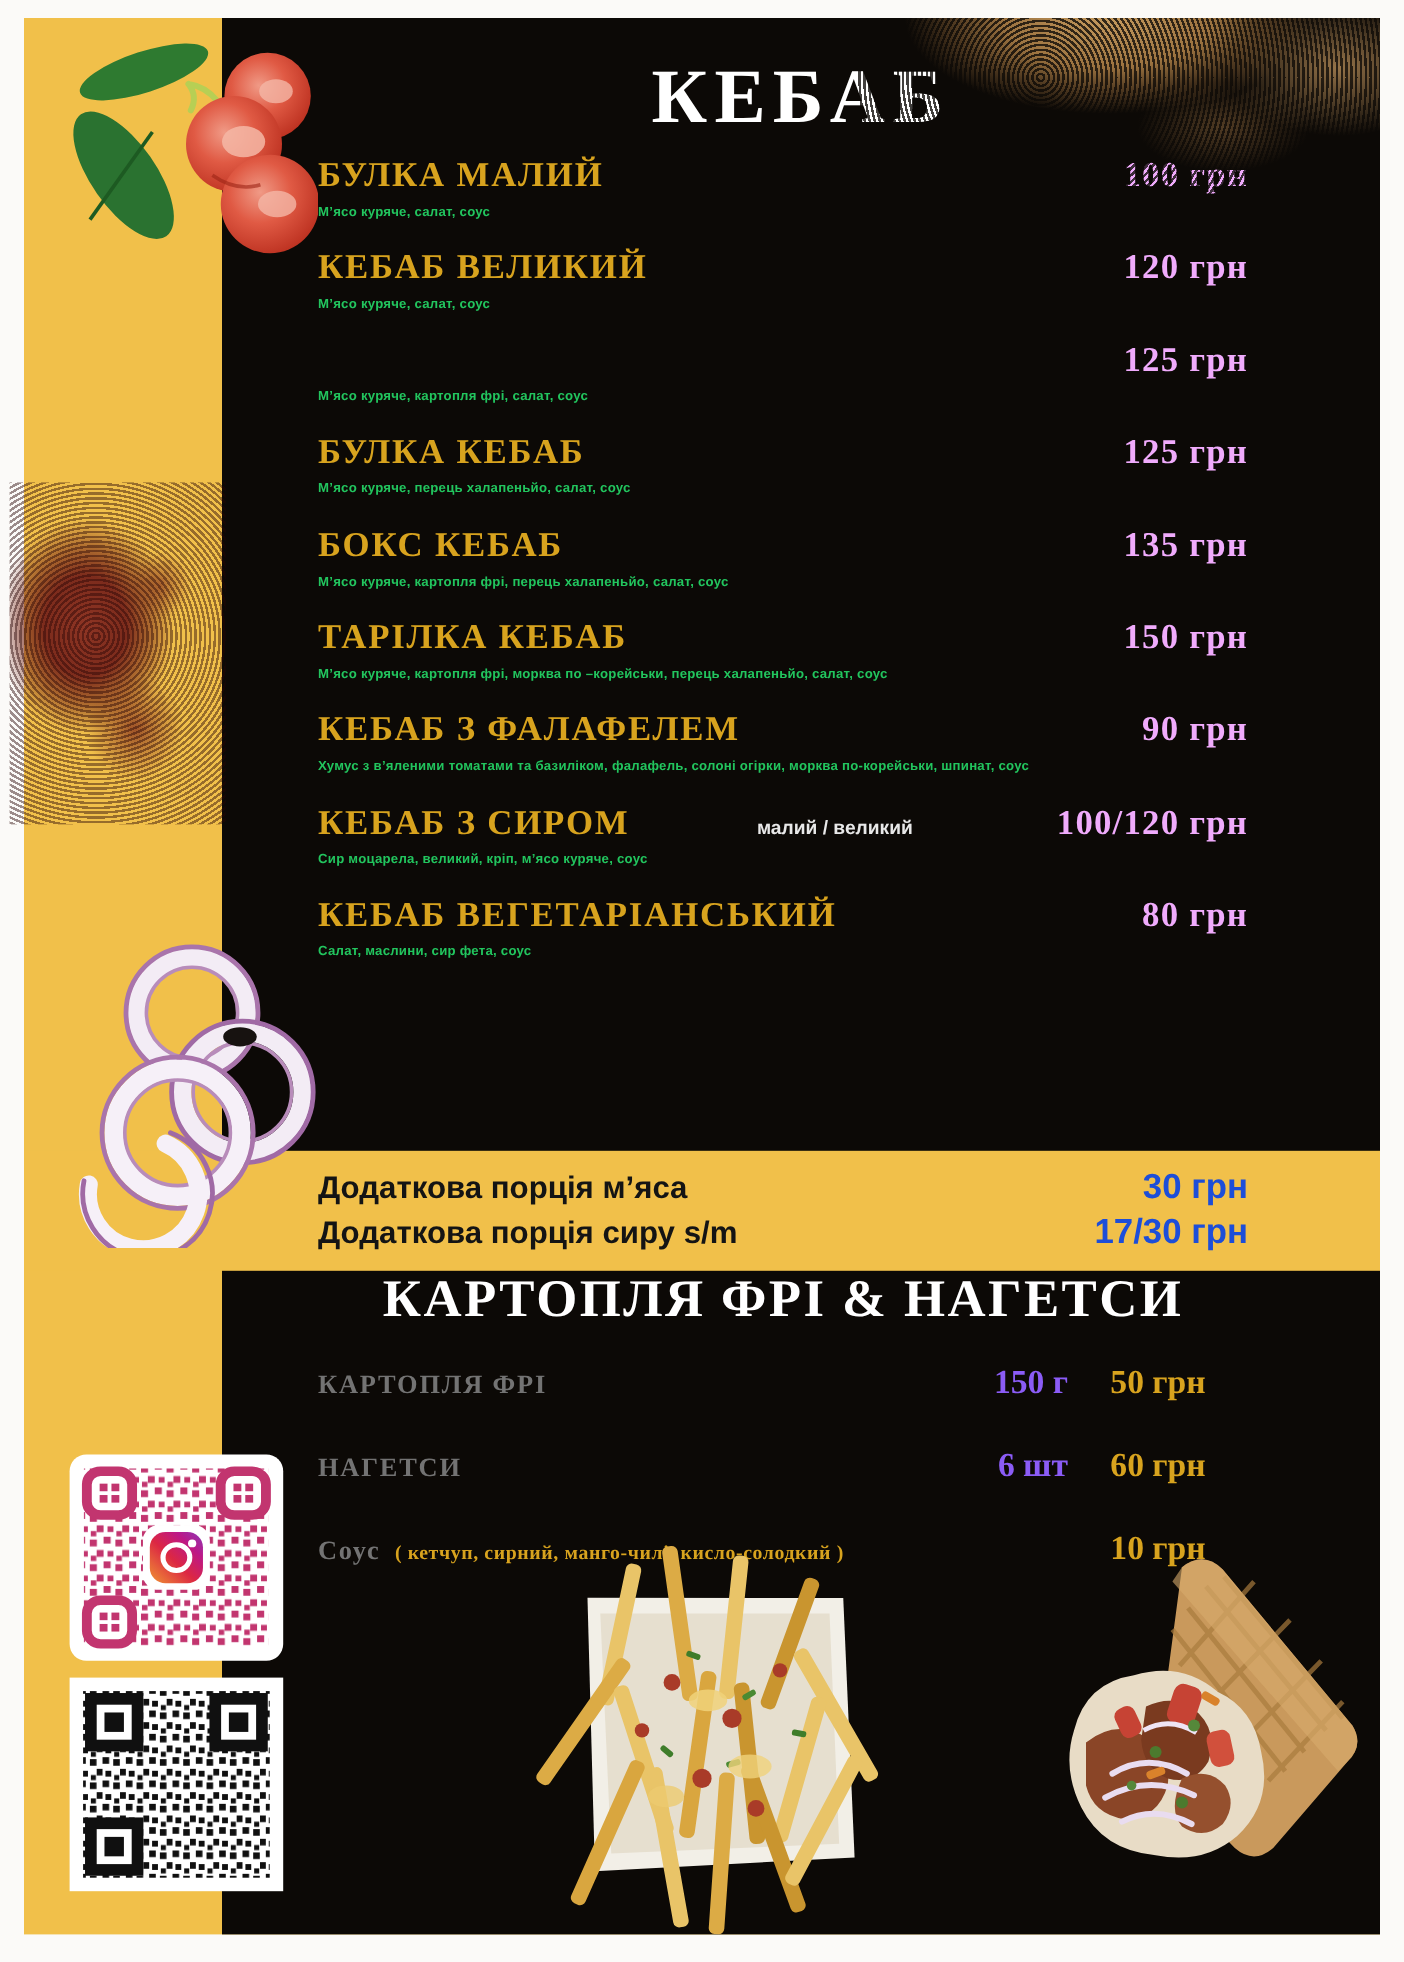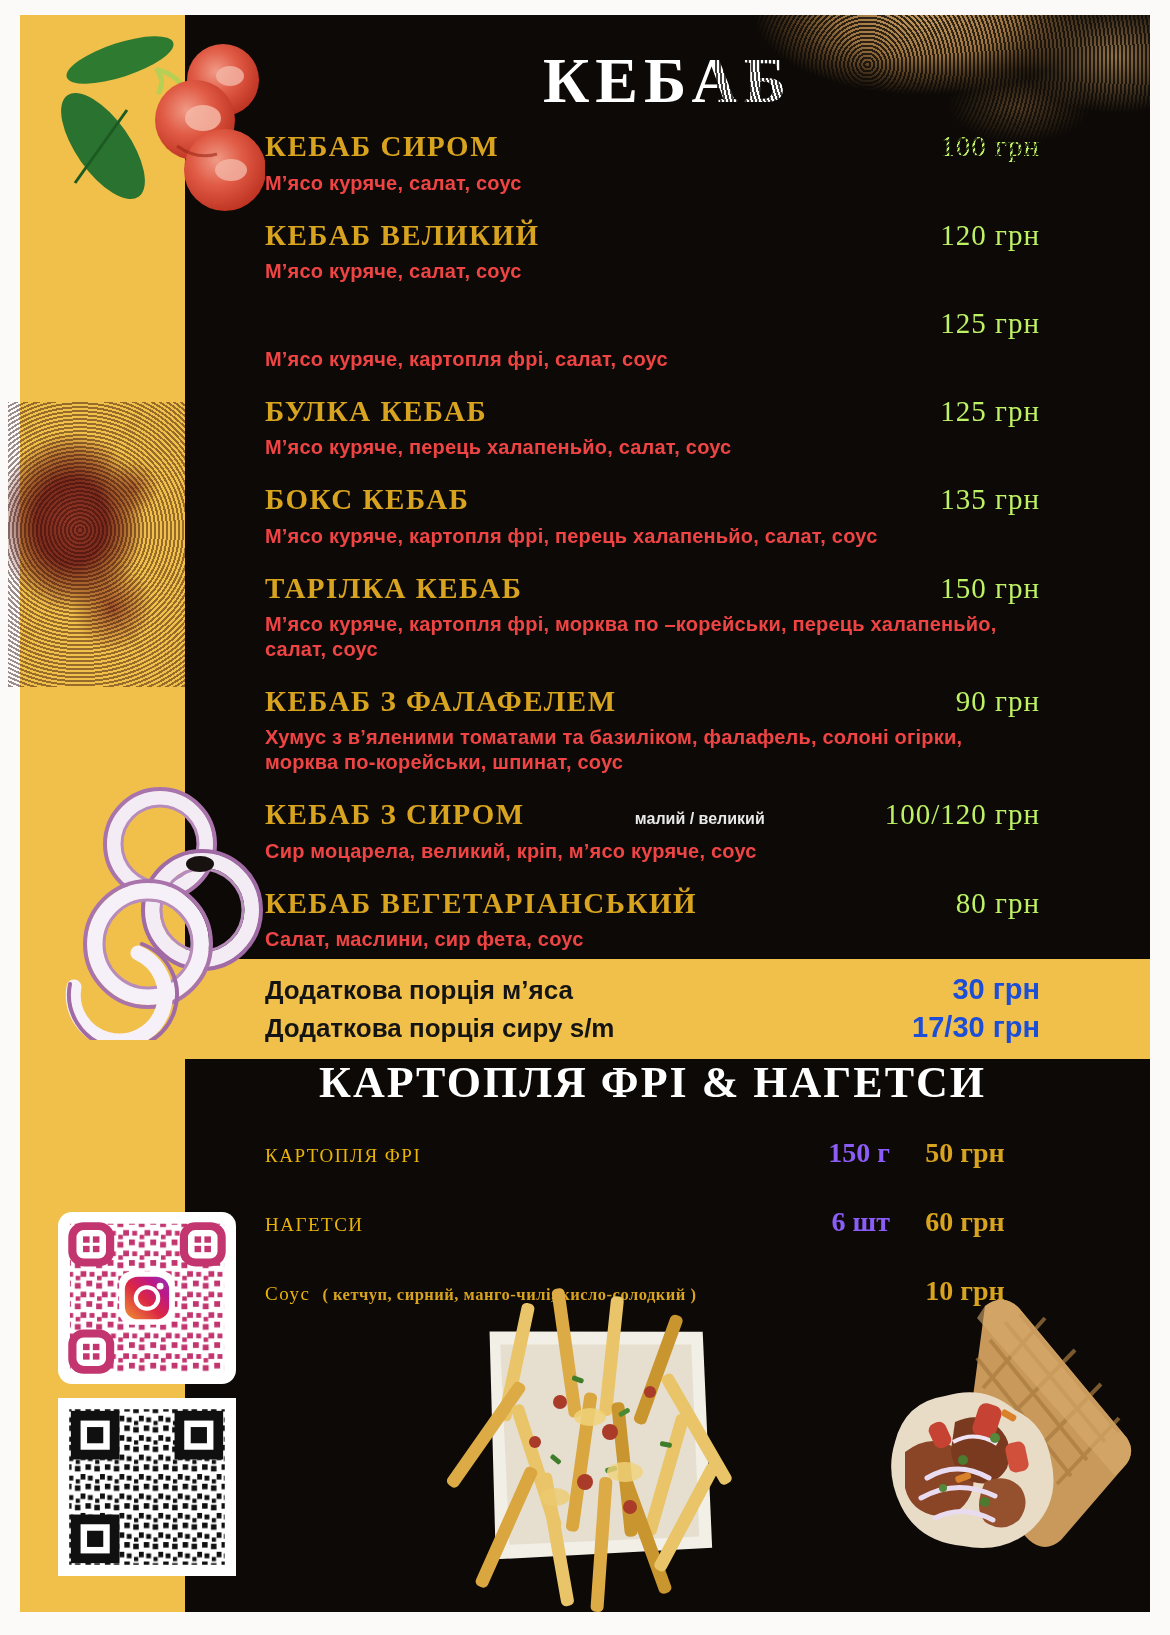--- a/index.html
+++ b/index.html
@@ -17,42 +17,42 @@
   .menu-title { text-align:center; color:#ffffff; letter-spacing:6px;
                 font-family:"Liberation Serif", serif; font-weight:bold;
                 font-size:64px; line-height:1.05; margin-top:32px; }
   .menu-list { margin:16px 110px 0 80px; }
   .menu-item { margin-bottom:23px; }
   .mi-head { display:flex; align-items:baseline; }
   .mi-name { font-family:"Liberation Serif", serif; font-weight:bold; font-size:29px;
              line-height:1.15; color:#D8A31E; letter-spacing:1.5px; }
   .mi-note { color:#e8e8e8; font-size:16px; font-weight:bold; margin-left:auto;
              margin-right:120px; white-space:nowrap; }
-  .mi-price { font-family:"Liberation Serif", serif; font-weight:normal; font-size:29px;
-              color:#bef264; margin-left:auto; white-space:nowrap; letter-spacing:1px; }
+  .mi-price { font-family:"Liberation Serif", serif; font-weight:bold; font-size:29px;
+              color:#f0abfc; margin-left:auto; white-space:nowrap; letter-spacing:1px; }
   .mi-note + .mi-price { margin-left:0; }
-  .mi-desc { color:#ef4444; font-size:20px; line-height:1.25; margin-top:7px;
+  .mi-desc { color:#22c55e; font-size:11px; line-height:1.25; margin-top:7px;
              font-weight:bold; letter-spacing:.2px; }
 
   
   .extras-band { position:absolute; left:0; top:944px; width:100%; height:100px;
                  background:#F1C04A; z-index:3; box-sizing:border-box;
                  display:flex; flex-direction:column; justify-content:center;
                  padding:0 110px 0 245px; }
   .band-row { display:flex; justify-content:space-between; align-items:baseline; }
   .band-label { font-size:26px; font-weight:bold; color:#141414; line-height:1.3; }
   .band-price { font-size:29px; font-weight:bold; color:#1d4ed8; line-height:1.3; }
 
   
   .fries-area { position:absolute; left:80px; right:110px; top:1032px; }
   .fries-title { color:#ffffff; font-family:"Liberation Serif", serif; font-weight:bold;
                  font-size:44px; letter-spacing:2px; line-height:1.1; margin:12px 0 30px;text-align:center; }
   .fries-row { display:flex; align-items:baseline; margin-bottom:37px; }
-  .fr-name { font-family:"Liberation Serif", serif; font-weight:normal; font-size:19px;
-             color:#eab308; letter-spacing:1.5px; }
+  .fr-name { font-family:"Liberation Serif", serif; font-weight:bold; font-size:22px;
+             color:#737373; letter-spacing:1.5px; }
   .fr-note { font-family:"Liberation Serif", serif; font-weight:bold; font-size:16.5px;
              color:#D8A31E; margin-left:12px; letter-spacing:.5px; }
   .fr-qty  { margin-left:auto; width:120px; text-align:right;
              font-family:"Liberation Serif", serif; font-weight:bold; font-size:28px;
              color:#8b5cf6; white-space:nowrap; }
   .fr-price{ width:150px; text-align:center;
              font-family:"Liberation Serif", serif; font-weight:bold; font-size:28px;
              color:#D8A31E; white-space:nowrap; }
 
   
@@ -85,21 +85,21 @@
 <div class="page">
   <div class="sheet">
     <div class="black-panel">
 
       <div class="kebab-area">
         <div class="menu-title">КЕБАБ</div>
         <div class="menu-list">
 
           <div class="menu-item">
             <div class="mi-head">
-                <span class="mi-name">КЕБАБ СИРОМ</span>
+                <span class="mi-name">БУЛКА МАЛИЙ</span>
                 <span class="mi-price">100 грн</span>
               </div>
             <div class="mi-desc">М’ясо куряче, салат, соус</div>
           </div>
 
           <div class="menu-item">
             <div class="mi-head">
                 <span class="mi-name">КЕБАБ ВЕЛИКИЙ</span>
                 <span class="mi-price">120 грн</span>
               </div>

